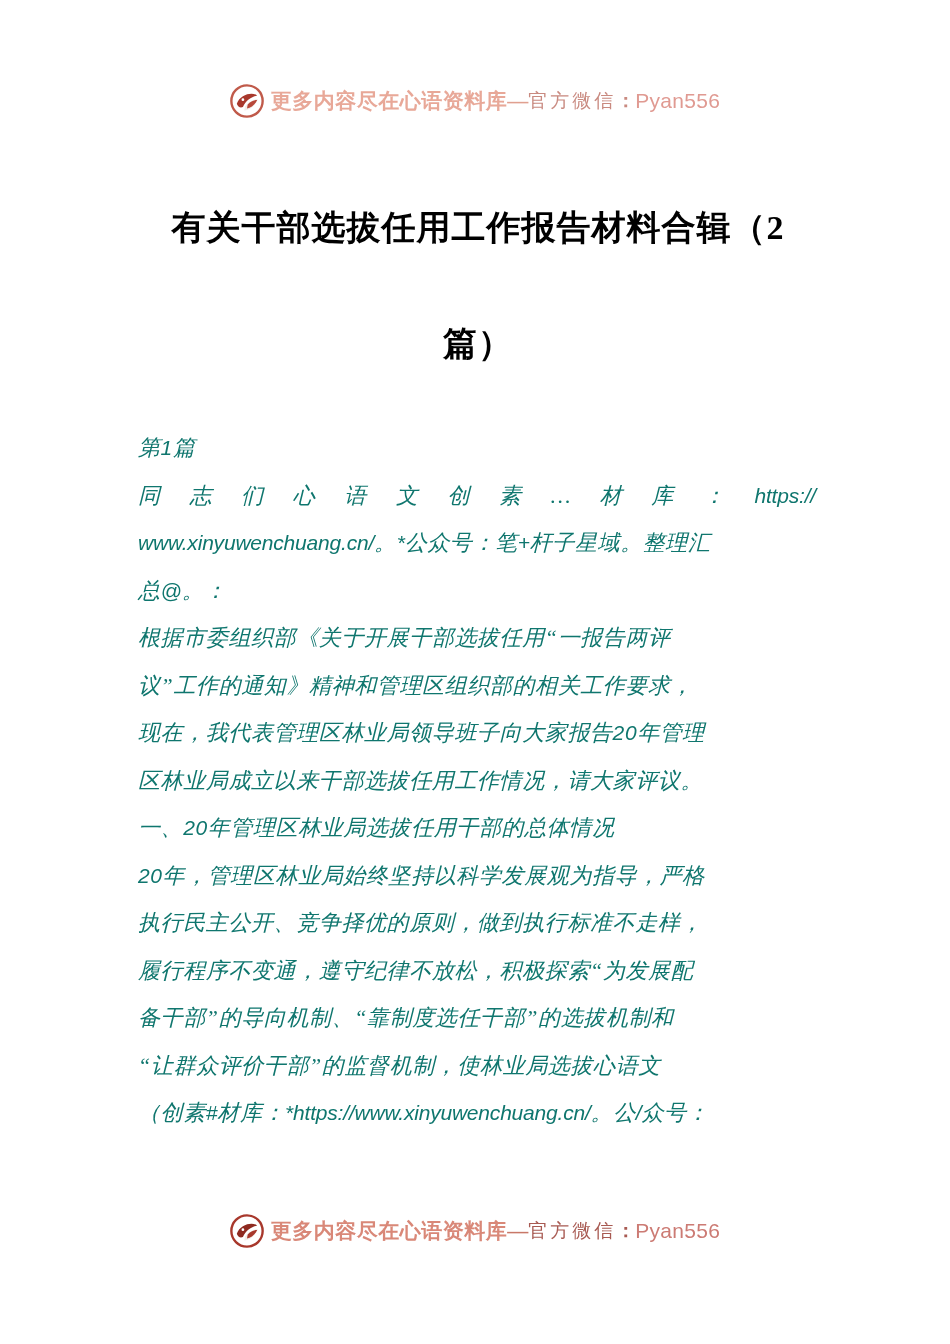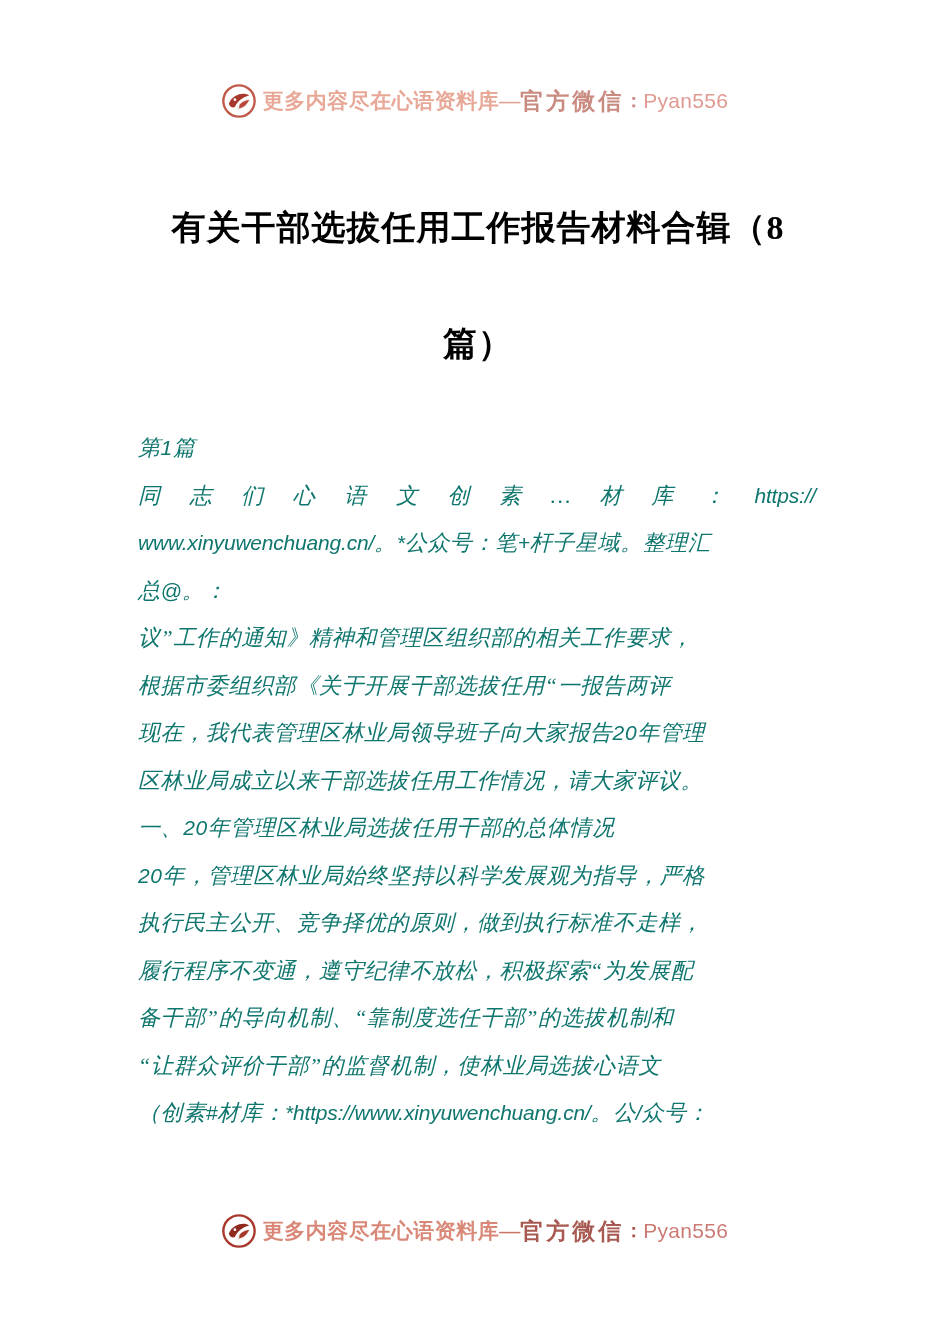--- a/index.html
+++ b/index.html
@@ -48,22 +48,22 @@
     font-size: 21px;
     letter-spacing: 0.5px;
   }
   .wm-dash {
     font-family: "Liberation Serif", "DejaVu Serif", serif;
     font-weight: bold;
     font-size: 21px;
   }
   .wm-cn2 {
     font-family: "Liberation Serif", "DejaVu Serif", serif;
-    font-weight: bold;
-    font-size: 23px;
+    font-weight: normal;
+    font-size: 19px;
     letter-spacing: 3px;
   }
   .wm-colon {
     font-family: "Liberation Serif", "DejaVu Serif", serif;
     font-weight: bold;
     font-size: 19px;
   }
   .wm-id {
     font-family: "Liberation Sans", "DejaVu Sans", sans-serif;
     font-size: 21px;
@@ -149,21 +149,21 @@
       <circle cx="38" cy="46" r="4" fill="#ffffff"></circle>
     </svg>
     <span class="wm-cn">更多内容尽在心语资料库</span>
     <span class="wm-dash">—</span>
     <span class="wm-cn2">官方微信</span>
     <span class="wm-colon">：</span>
     <span class="wm-id">Pyan556</span>
   </div>
 
   <div class="doc-title">
-    <div>有关干部选拔任用工作报告材料合辑（8</div>
+    <div>有关干部选拔任用工作报告材料合辑（2</div>
     <div>篇）</div>
   </div>
 
   <div class="body-block" id="body-block">
       <div class="line loose"><span class="cjk">第</span><span class="num">1</span><span class="cjk">篇</span></div>
       <div class="line justify">
         <span class="cjk">同</span>
         <span class="cjk">志</span>
         <span class="cjk">们</span>
         <span class="cjk">心</span>
@@ -172,22 +172,22 @@
         <span class="cjk">创</span>
         <span class="cjk">素</span>
         <span class="cjk">…</span>
         <span class="cjk">材</span>
         <span class="cjk">库</span>
         <span class="cjk">：</span>
         <span class="lat">https://</span>
       </div>
       <div class="line loose"><span class="lat">www.xinyuwenchuang.cn/</span><span class="cjk">。</span><span class="lat">*</span><span class="cjk">公众号：笔</span><span class="lat">+</span><span class="cjk">杆子星域。整理汇</span></div>
       <div class="line loose"><span class="cjk">总</span><span class="lat">@</span><span class="cjk">。：</span></div>
+      <div class="line loose"><span class="cjk">根据市委组织部《关于开展干部选拔任用“一报告两评</span></div>
       <div class="line loose"><span class="cjk">议”工作的通知》精神和管理区组织部的相关工作要求，</span></div>
-      <div class="line loose"><span class="cjk">根据市委组织部《关于开展干部选拔任用“一报告两评</span></div>
       <div class="line loose"><span class="cjk">现在，我代表管理区林业局领导班子向大家报告</span><span class="num">20</span><span class="cjk">年管理</span></div>
       <div class="line loose"><span class="cjk">区林业局成立以来干部选拔任用工作情况，请大家评议。</span></div>
       <div class="line loose"><span class="cjk">一、</span><span class="num">20</span><span class="cjk">年管理区林业局选拔任用干部的总体情况</span></div>
       <div class="line loose"><span class="num">20</span><span class="cjk">年，管理区林业局始终坚持以科学发展观为指导，严格</span></div>
       <div class="line loose"><span class="cjk">执行民主公开、竞争择优的原则，做到执行标准不走样，</span></div>
       <div class="line loose"><span class="cjk">履行程序不变通，遵守纪律不放松，积极探索“为发展配</span></div>
       <div class="line loose"><span class="cjk">备干部”的导向机制、“靠制度选任干部”的选拔机制和</span></div>
       <div class="line loose"><span class="cjk">“让群众评价干部”的监督机制，使林业局选拔心语文</span></div>
       <div class="line loose"><span class="cjk">（创素</span><span class="lat">#</span><span class="cjk">材库：</span><span class="lat">*https://www.xinyuwenchuang.cn/</span><span class="cjk">。公</span><span class="lat">/</span><span class="cjk">众号：</span></div>
     </div>

